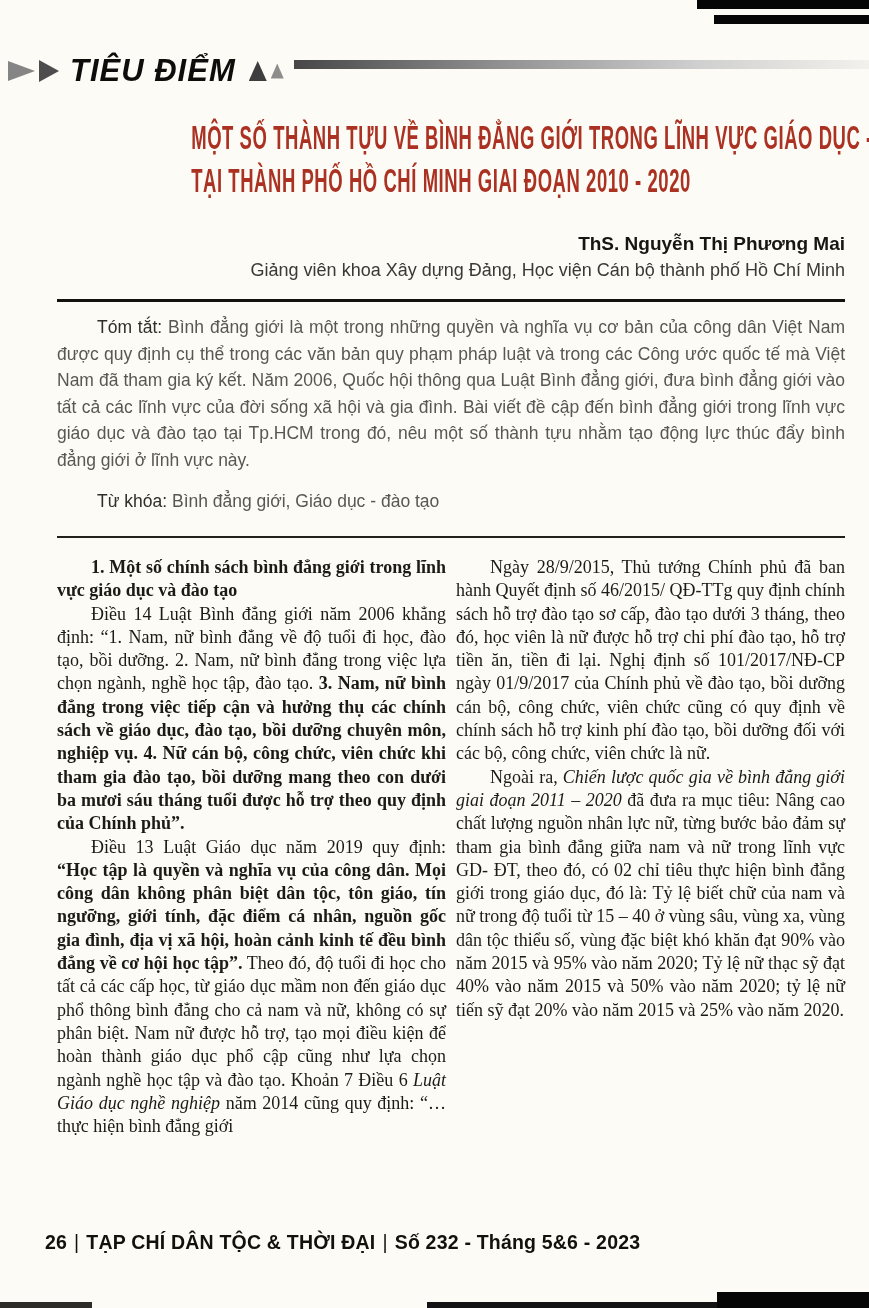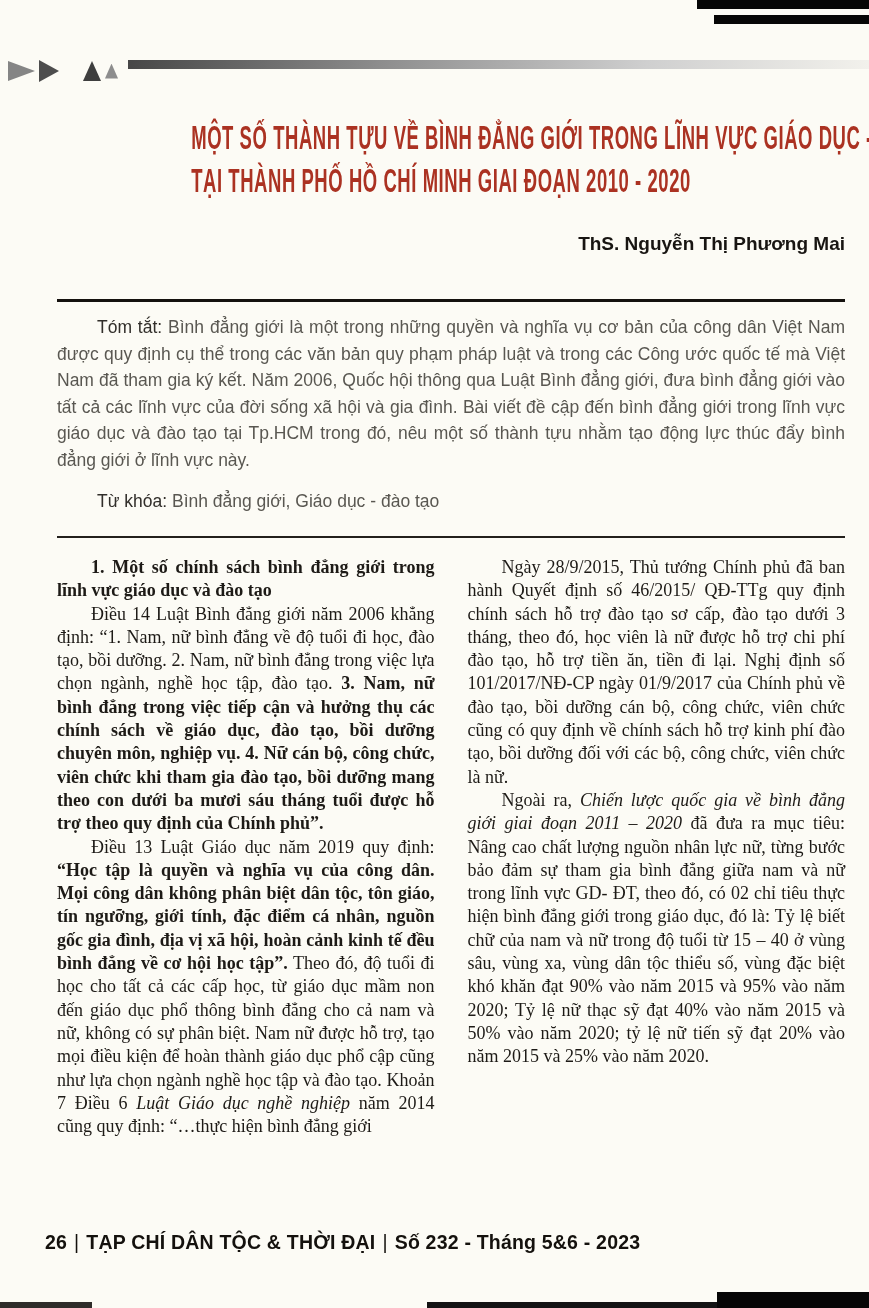--- a/index.html
+++ b/index.html
@@ -50,21 +50,21 @@
 
   
   .abstract-block { position:absolute; top:314px; left:57px; right:24px; }
   .abstract-para, .keywords-para {
     font-family:"Liberation Sans",sans-serif; font-size:17.5px; line-height:26.5px;
     color:#595751; text-align:justify; text-indent:40px; margin:0; }
   .keywords-para { margin-top:15px; }
   .meta-label { font-weight:400; color:#312e2a; }
 
   
-  .columns { position:absolute; top:556px; left:57px; right:24px; display:flex; gap:33px;font-family:Liberation Serif, serif; }
+  .columns { position:absolute; top:556px; left:57px; right:24px; display:flex; gap:10px;font-family:Liberation Serif, serif; }
   .col { flex:1; min-width:0; }
   p.body { margin:0; font-size:18px; line-height:23.3px; color:#1d1a16;
     text-align:justify; text-indent:34px; }
   p.body.no-indent { text-indent:0; }
   p.body-heading { font-weight:700; }
   .seg-bold { font-weight:700; }
   .seg-italic { font-style:italic; }
 
   
   .footer { position:absolute; top:1231px; left:45px;
@@ -79,31 +79,33 @@
 
   <div class="artifact art-top-1"></div>
   <div class="artifact art-top-2"></div>
   <div class="artifact art-bottom-block"></div>
   <div class="artifact art-bottom-strip"></div>
   <div class="artifact art-bottom-left"></div>
 
   <div class="header-band">
     <div class="chev chev-a"></div>
     <div class="chev chev-b"></div>
+    <div class="header-label">TIÊU ĐIỂM</div>
     <div class="chev chev-c"></div>
     <div class="chev chev-d"></div>
     <div class="header-grad"></div>
   </div>
 
   <div class="title-wrap">
     <span class="title-line">MỘT SỐ THÀNH TỰU VỀ BÌNH ĐẲNG GIỚI TRONG LĨNH VỰC GIÁO DỤC - ĐÀO TẠO</span>
     <span class="title-line">TẠI THÀNH PHỐ HỒ CHÍ MINH GIAI ĐOẠN 2010 - 2020</span>
   </div>
 
   <div class="author">ThS. Nguyễn Thị Phương Mai</div>
+  <div class="affiliation">Giảng viên khoa Xây dựng Đảng, Học viện Cán bộ thành phố Hồ Chí Minh</div>
 
   <div class="rule rule-1"></div>
 
   <div class="abstract-block">
     <p class="abstract-para"><span class="meta-label">Tóm tắt:</span> <span>Bình đẳng giới là một trong những quyền và nghĩa vụ cơ bản của công dân Việt Nam được quy định cụ thể trong các văn bản quy phạm pháp luật và trong các Công ước quốc tế mà Việt Nam đã tham gia ký kết. Năm 2006, Quốc hội thông qua Luật Bình đẳng giới, đưa bình đẳng giới vào tất cả các lĩnh vực của đời sống xã hội và gia đình. Bài viết đề cập đến bình đẳng giới trong lĩnh vực giáo dục và đào tạo tại Tp.HCM trong đó, nêu một số thành tựu nhằm tạo động lực thúc đẩy bình đẳng giới ở lĩnh vực này.</span></p>
     <p class="keywords-para"><span class="meta-label">Từ khóa:</span> <span>Bình đẳng giới, Giáo dục - đào tạo</span></p>
   </div>
 
   <div class="rule rule-2"></div>
 

